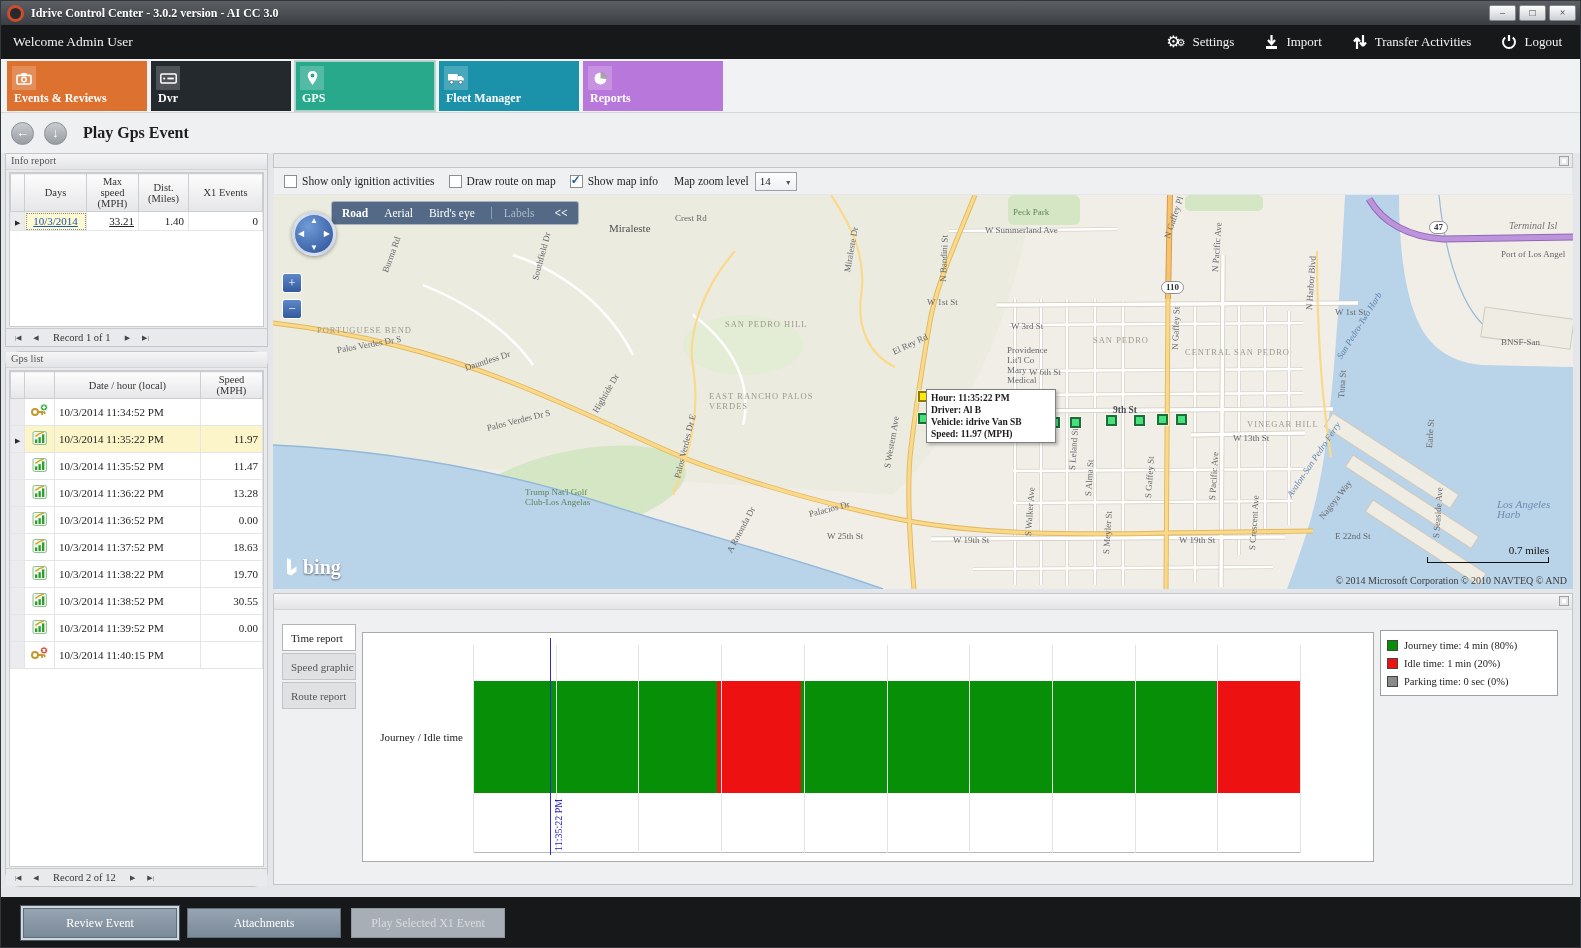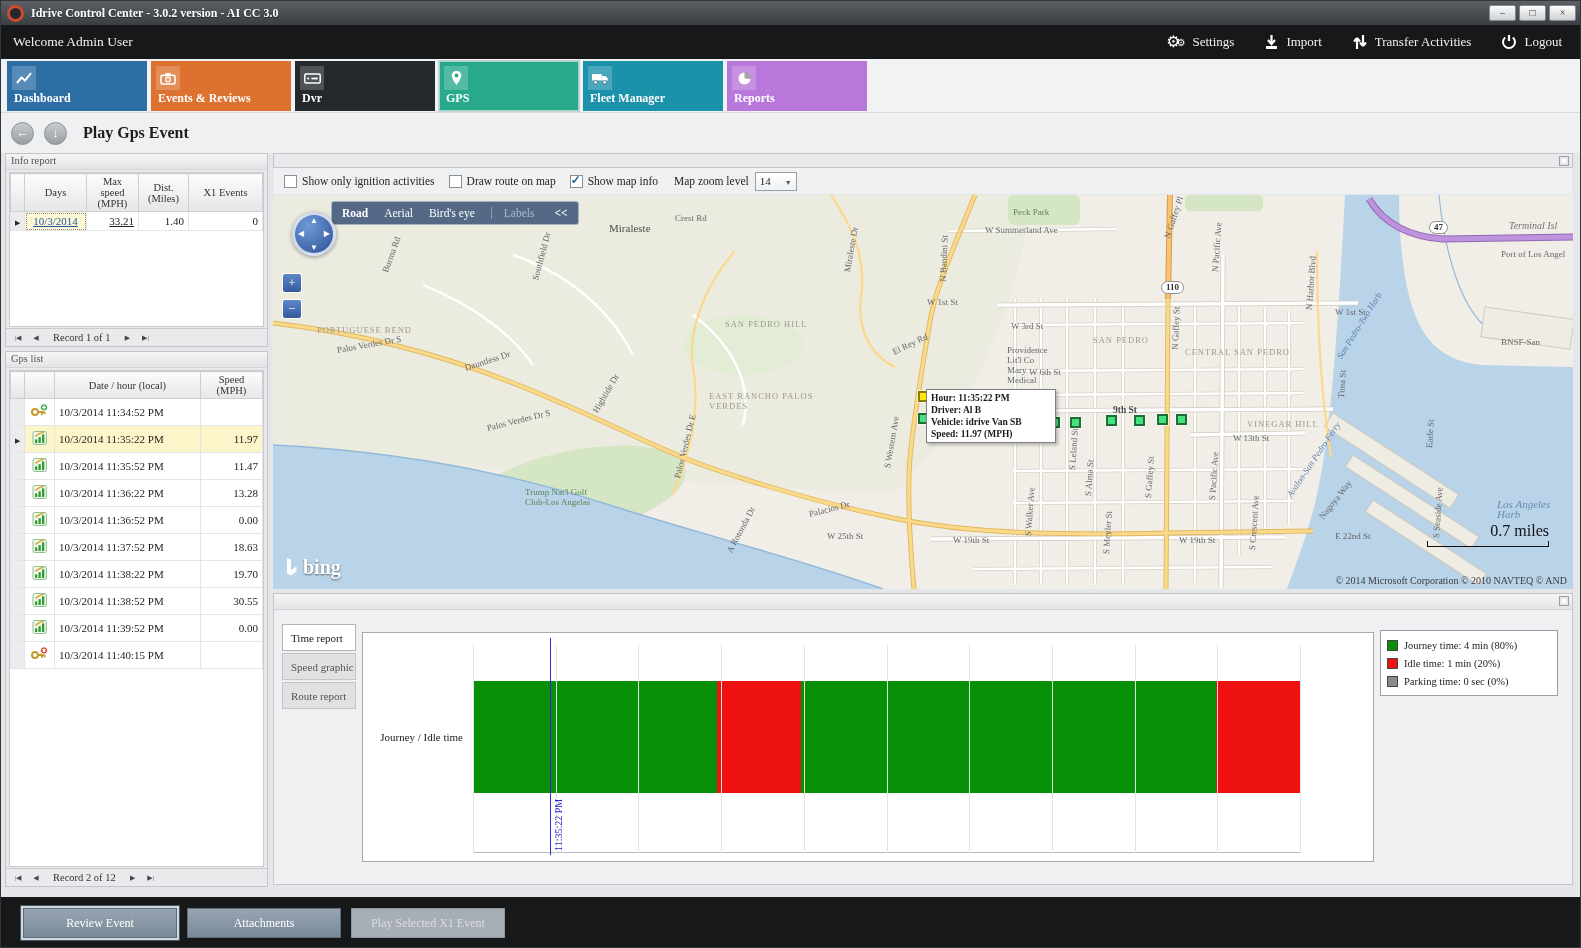--- a/index.html
+++ b/index.html
@@ -109,21 +109,21 @@
   .mzoom{position:absolute;left:9px;width:20px;height:20px;z-index:6;color:#fff;font-size:13px;line-height:18px;
          text-align:center;background:linear-gradient(#5d88c8,#34599c);border:1px solid #fff;border-radius:3px;box-sizing:border-box;}
   .mk{position:absolute;width:11px;height:11px;background:#46e07c;border:2px solid #1d6e35;
       box-shadow:0 0 0 1px rgba(255,255,255,.6);z-index:4;box-sizing:border-box;}
   .mk.yellow{background:#ffe90a;border-color:#8a7a00;z-index:5;}
   .mtip{position:absolute;left:653px;top:194px;width:120px;background:#fff;border:1px solid #808080;
         box-shadow:2px 2px 3px rgba(0,0,0,.25);font-size:9.5px;font-weight:bold;color:#1a1a1a;
         padding:2px 4px;line-height:12px;z-index:7;}
   .bing{position:absolute;left:12px;bottom:10px;display:flex;align-items:center;gap:4px;z-index:6;
         color:#fff;font-size:20px;font-weight:bold;text-shadow:0 1px 2px rgba(0,0,0,.55);}
-  .scale{position:absolute;right:24px;bottom:42px;z-index:6;color:#111;font-size:16px;text-align:right;}
+  .scale{position:absolute;right:24px;bottom:26px;z-index:6;color:#111;font-size:11px;text-align:right;}
   .scalebar{width:120px;height:5px;border-bottom:1.5px solid #111;border-left:1.5px solid #111;border-right:1.5px solid #111;margin-top:1px;}
   .copyr{position:absolute;right:6px;bottom:3px;z-index:6;font-size:10px;color:#3c3c3c;}
   
   .vtabs{position:absolute;left:8px;top:30px;width:74px;}
   .vtab{height:27px;display:flex;align-items:center;padding-left:8px;font-size:11px;color:#555;
         background:#e0e1e3;border:1px solid #c2c4c7;margin-bottom:2px;box-sizing:border-box;}
   .vtab.active{background:#fff;color:#222;border-color:#b2b4b7;}
   .chartframe{position:absolute;left:88px;top:38px;width:1012px;height:230px;background:#fff;
               border:1px solid #a8aaad;box-sizing:border-box;}
   .gridline{position:absolute;top:12px;bottom:8px;width:1px;background:#e3e3e3;}
@@ -198,28 +198,20 @@
               <path d="M8 1v6" stroke="#fff" stroke-width="2.2"></path>
               <path d="M4.2 3.4a6 6 0 1 0 7.6 0" stroke="#fff" stroke-width="2" fill="none"></path>
             </svg>
           </span>
           <span class="hlbl">Logout</span>
         </span>
       </span>
   </div>
 
   <div class="navrow">
-      <div class="tile" style="background: rgb(45, 111, 165);">
-        <span class="tbadge">
-          <svg width="16" height="14" viewBox="0 0 16 14">
-            <path d="M1 12l4.5-5.5L9 9.5 15 2" stroke="#fff" stroke-width="2" fill="none"></path>
-          </svg>
-        </span>
-        <span class="tlbl">Dashboard</span>
-      </div>
       <div class="tile" style="background: rgb(221, 113, 48);">
         <span class="tbadge">
           <svg width="16" height="13" viewBox="0 0 16 13">
             <rect x="1" y="3.4" width="14" height="8.6" rx="1.4" fill="none" stroke="#fff" stroke-width="1.6"></rect>
             <circle cx="8" cy="7.6" r="2.3" fill="none" stroke="#fff" stroke-width="1.4"></circle>
             <rect x="5.4" y="1" width="5.2" height="2.4" fill="#fff"></rect>
           </svg>
         </span>
         <span class="tlbl">Events &amp; Reviews</span>
       </div>
@@ -304,21 +296,21 @@
     </div>
     <div class="pager">
       <span class="pgbtn pg-first"></span>
       <span class="pgbtn pg-prev"></span>
       <span class="pgtext">Record 1 of 1</span>
       <span class="pgbtn pg-next"></span>
       <span class="pgbtn pg-last"></span>
     </div>
   </div>
 
-  <div class="panel" style="left:4px;top:350px;width:263px;height:536px;">
+  <div class="panel" style="left:4px;top:350px;width:263px;height:536px;border-radius:15px;">
     <div class="panel-hd">Gps list</div>
     <div class="gridwrap">
       <table class="grid">
         <colgroup>
             <col style="width:14px">
             <col style="width:30px">
             <col>
             <col style="width:62px">
           </colgroup>
         <tbody>

